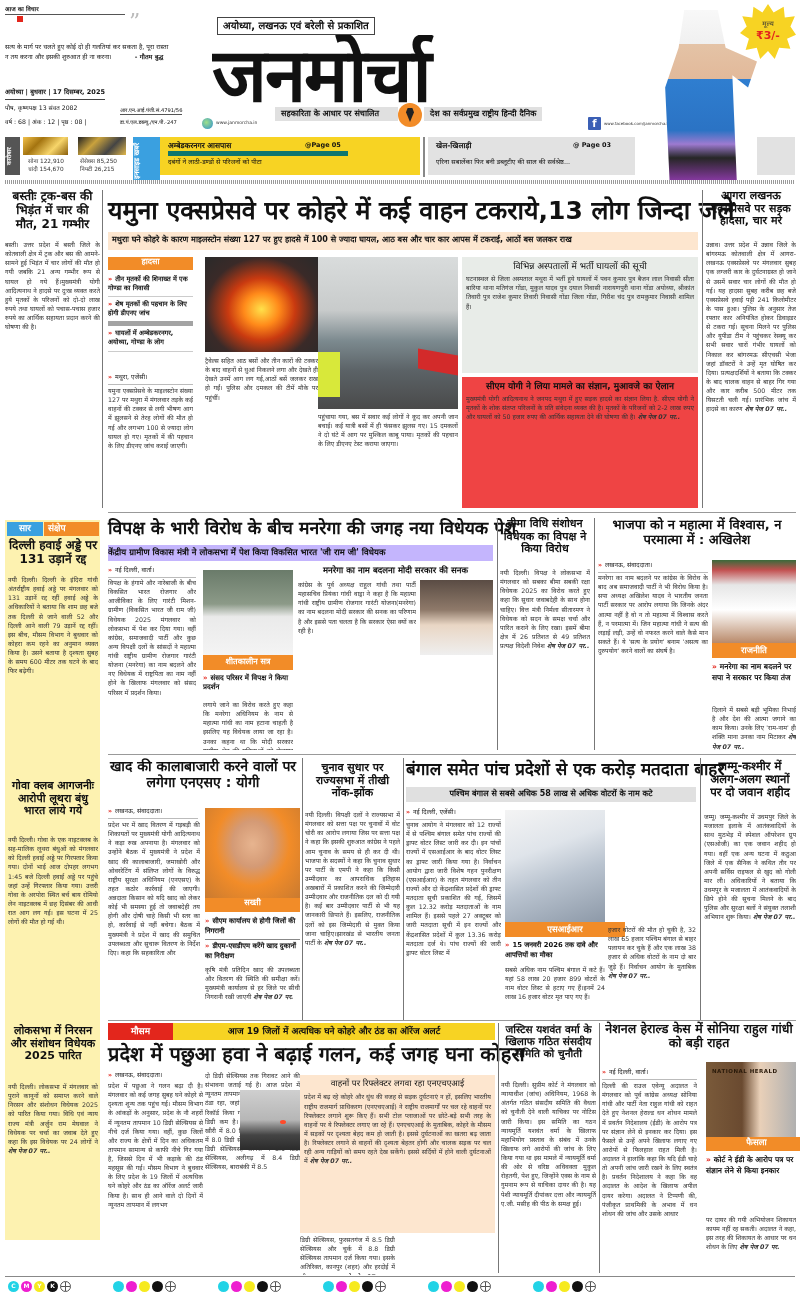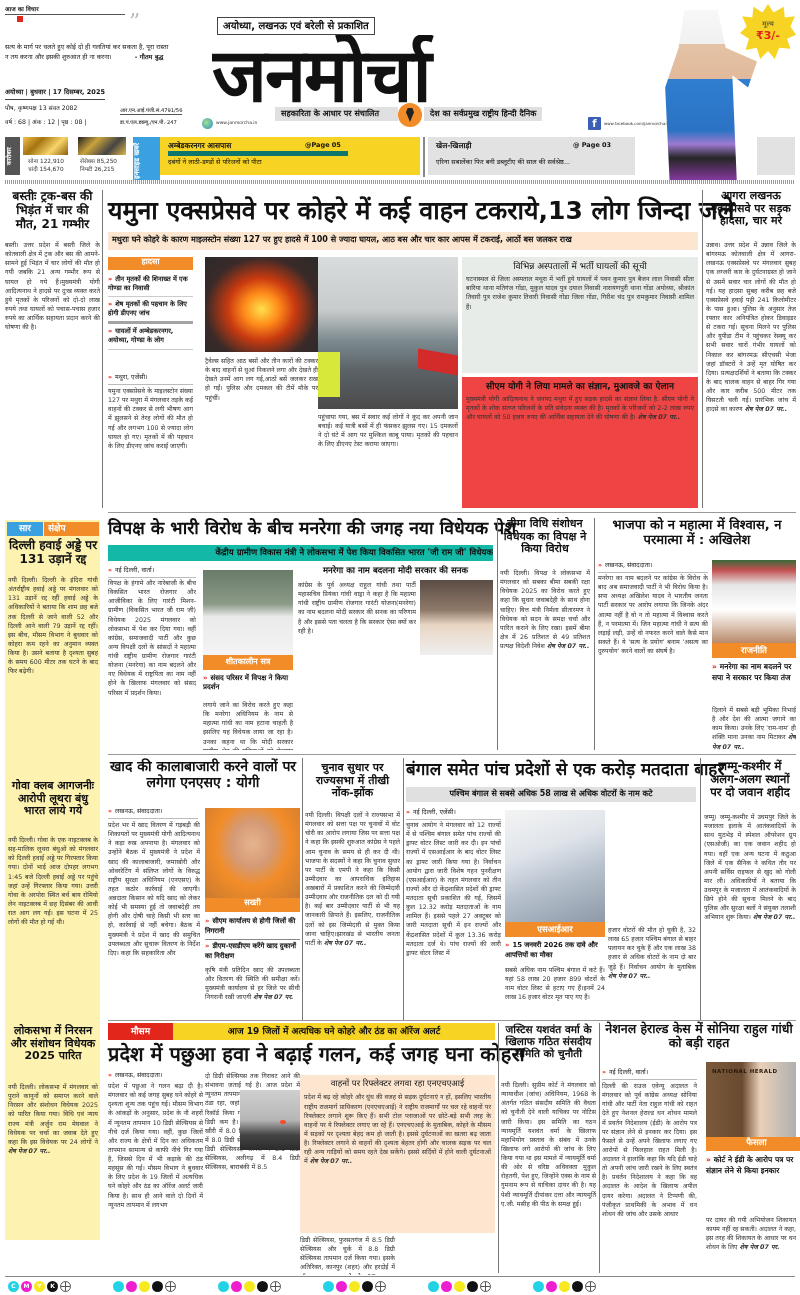--- a/index.html
+++ b/index.html
@@ -96,21 +96,21 @@
   <span>नयी दिल्ली। लोकसभा में मंगलवार को पुराने कानूनों को समाप्त करने वाले निरसन और संशोधन विधेयक 2025 को पारित किया गया। विधि एवं न्याय राज्य मंत्री अर्जुन राम मेघवाल ने विधेयक पर चर्चा का जवाब देते हुए कहा कि इस विधेयक पर 24 लोगों ने</span>
   <span class="cont">शेष पेज 07 पर..</span>
 </div>
 
 <div class="abs hl" style="left:108px;top:197px;width:590px;font-size:25px;white-space:nowrap">यमुना एक्सप्रेसवे पर कोहरे में कई वाहन टकराये,13 लोग जिन्दा जले</div>
 <div class="abs" style="left:108px;top:232px;width:590px;height:18px;background:#fde6cf;font-size:8px;font-weight:bold;padding:3px 4px;white-space:nowrap;overflow:hidden">मथुराः घने कोहरे के कारण माइलस्टोन संख्या 127 पर हुए हादसे में 100 से ज्यादा घायल, आठ बस और चार कार आपस में टकराई, आठों बस जलकर राख</div>
 
 <div class="abs label-orange" style="left:108px;top:257px;width:85px;height:13px;font-size:8px">हादसा</div>
 <div class="abs" style="left:108px;top:272px;width:85px;font-size:6.5px;font-weight:bold;line-height:1.4">
   <div style="padding:3px 0;border-bottom:1px solid #ccc"><span class="bullet">»</span><span>तीन मृतकों की शिनाख्त में एक गोण्डा का निवासी</span></div>
-  <div style="padding:3px 0;border-bottom:3px solid #a3a3a3"><span class="bullet">»</span><span>शेष मृतकों की पहचान के लिए होगी डीएनए जांच</span></div>
+  <div style="padding:3px 0;border-bottom:5px solid #a3a3a3"><span class="bullet">»</span><span>शेष मृतकों की पहचान के लिए होगी डीएनए जांच</span></div>
   <div style="padding:3px 0;border-bottom:1px solid #ccc"><span class="bullet">»</span><span>घायलों में अम्बेडकरनगर, अयोध्या, गोण्डा के लोग</span></div>
 </div>
 <div class="abs dateline" style="left:108px;top:373px;width:85px"><span class="bullet">»</span><span>मथुरा, एजेंसी।</span></div>
 <div class="abs body-text" style="left:108px;top:386px;width:85px;height:120px">यमुना एक्सप्रेसवे के माइलस्टोन संख्या 127 पर मथुरा में मंगलवार तड़के कई वाहनों की टक्कर से लगी भीषण आग में झुलसने से तेरह लोगों की मौत हो गई और लगभग 100 से ज्यादा लोग घायल हो गए। मृतकों में की पहचान के लिए डीएनए जांच कराई जाएगी।</div>
 
 <div class="abs photo" style="left:205px;top:257px;width:113px;height:95px;background:radial-gradient(ellipse at 50% 55%,#ffe14a 0%,#ff8a1a 22%,#c93a10 42%,#3a2a28 70%,#2a2a2a 100%)"></div>
 <div class="abs photo" style="left:318px;top:257px;width:140px;height:152px;background:linear-gradient(180deg,#d9dcdc 0%,#c8cbcb 35%,#7c8a8f 55%,#5b6266 75%,#4a4a4a 100%)">
   <div style="position:absolute;left:0;top:95px;width:22px;height:45px;background:#d8e83a"></div>
   <div style="position:absolute;right:0;top:95px;width:40px;height:20px;background:#d32a2a;transform:skewY(10deg)"></div>
 </div>
@@ -132,21 +132,21 @@
 
 <div class="rule" style="left:702px;top:190px;width:1px;height:318px"></div>
 <div class="abs hl" style="left:706px;top:190px;width:90px;font-size:11px">आगरा लखनऊ एक्सप्रेसवे पर सड़क हादसा, चार मरे</div>
 <div class="abs body-text" style="left:706px;top:240px;width:90px;height:268px">
   <span>उन्नाव। उत्तर प्रदेश में उन्नाव जिले के बांगरमऊ कोतवाली क्षेत्र में आगरा-लखनऊ एक्सप्रेसवे पर मंगलवार सुबह एक लग्जरी कार के दुर्घटनाग्रस्त हो जाने से उसमें सवार चार लोगों की मौत हो गई। यह हादसा सुबह करीब छह बजे एक्सप्रेसवे हवाई पट्टी 241 किलोमीटर के पास हुआ। पुलिस के अनुसार तेज रफ्तार कार अनियंत्रित होकर डिवाइडर से टकरा गई। सूचना मिलने पर पुलिस और यूपीडा टीम ने पहुंचकर रेस्क्यू कर सभी सवार चारों गंभीर घायलों को निकाल कर बांगरमऊ सीएचसी भेजा जहां डॉक्टरों ने उन्हें मृत घोषित कर दिया। प्रत्यक्षदर्शियों ने बताया कि टक्कर के बाद चालक वाहन से बाहर गिर गया और कार करीब 500 मीटर तक घिसटती चली गई। प्रारंभिक जांच में हादसे का कारण</span>
   <span class="cont">शेष पेज 07 पर..</span>
 </div>
 <div class="abs" style="left:108px;top:512px;width:688px;height:1px;background:#999"></div>
 
 <div class="abs hl" style="left:108px;top:518px;width:385px;font-size:17.5px;white-space:nowrap">विपक्ष के भारी विरोध के बीच मनरेगा की जगह नया विधेयक पेश</div>
-<div class="abs" style="left:108px;top:545px;width:385px;height:16px;background:#14b8a6;font-size:8.5px;font-weight:bold;text-align:right;padding-top:2px;white-space:nowrap;overflow:hidden">केंद्रीय ग्रामीण विकास मंत्री ने लोकसभा में पेश किया विकसित भारत 'जी राम जी' विधेयक</div>
+<div class="abs" style="left:108px;top:545px;width:385px;height:16px;background:#c4b5fd;font-size:8.5px;font-weight:bold;text-align:left;padding-top:2px;white-space:nowrap;overflow:hidden">केंद्रीय ग्रामीण विकास मंत्री ने लोकसभा में पेश किया विकसित भारत 'जी राम जी' विधेयक</div>
 <div class="abs dateline" style="left:108px;top:566px;width:88px"><span class="bullet">»</span><span>नई दिल्ली, वार्ता।</span></div>
 <div class="abs body-text" style="left:108px;top:578px;width:88px;height:170px">विपक्ष के हंगामे और नारेबाजी के बीच विकसित भारत रोजगार और आजीविका के लिए गारंटी मिशन-ग्रामीण (विकसित भारत जी राम जी) विधेयक 2025 मंगलवार को लोकसभा में पेश कर दिया गया। वहीं कांग्रेस, समाजवादी पार्टी और कुछ अन्य विपक्षी दलों के सांसदों ने महात्मा गांधी राष्ट्रीय ग्रामीण रोजगार गारंटी योजना (मनरेगा) का नाम बदलने और नए विधेयक में राष्ट्रपिता का नाम नहीं होने के खिलाफ मंगलवार को संसद परिसर में प्रदर्शन किया।</div>
 <div class="abs photo" style="left:203px;top:570px;width:90px;height:85px;background:linear-gradient(180deg,#6a7b6a 0%,#8c9a88 40%,#eaeaea 55%,#f4f4f4 100%)"></div>
 <div class="abs label-orange" style="left:203px;top:655px;width:90px;height:15px;font-size:8px;padding-top:2px">शीतकालीन सत्र</div>
 <div class="abs" style="left:203px;top:674px;width:90px;font-size:7px;font-weight:bold"><span class="bullet">»</span><span>संसद परिसर में विपक्ष ने किया प्रदर्शन</span></div>
 <div class="abs body-text" style="left:203px;top:700px;width:90px;height:50px">लगाये जाने का विरोध करते हुए कहा कि मनरेगा अधिनियम के नाम से महात्मा गांधी का नाम हटाना चाहती है इसलिए यह विधेयक लाया जा रहा है। उनका कहना था कि मोदी सरकार ग्रामीण क्षेत्र की महिलाओं को रोजगार देने वाली इस योजना को कमजोर कर रही है।</div>
 <div class="abs" style="left:298px;top:565px;width:195px;font-size:8.5px;font-weight:bold;text-align:center">मनरेगा का नाम बदलना मोदी सरकार की सनक</div>
 <div class="abs body-text" style="left:298px;top:580px;width:118px;height:170px">कांग्रेस के पूर्व अध्यक्ष राहुल गांधी तथा पार्टी महासचिव प्रियंका गांधी वाड्रा ने कहा है कि महात्मा गांधी राष्ट्रीय ग्रामीण रोजगार गारंटी योजना(मनरेगा) का नाम बदलना मोदी सरकार की सनक का परिणाम है और इससे पता चलता है कि सरकार ऐसा क्यों कर रही है।</div>
 <div class="abs photo" style="left:420px;top:580px;width:73px;height:75px;background:linear-gradient(180deg,#5a4c44 0%,#8f7a6a 40%,#e9d6c4 60%,#efefef 100%)"></div>
 
@@ -192,21 +192,21 @@
   <span>नयी दिल्ली। विपक्षी दलों ने राज्यसभा में मंगलवार को सत्ता पक्ष पर चुनावों में वोट चोरी का आरोप लगाया जिस पर सत्ता पक्ष ने कहा कि इसकी शुरुआत कांग्रेस ने पहले आम चुनाव के समय से ही कर दी थी। भाजपा के सदस्यों ने कहा कि चुनाव सुधार पर पार्टी के एमपी ने कहा कि किसी उम्मीदवार का आपराधिक इतिहास अखबारों में प्रकाशित करने की जिम्मेदारी उम्मीदवार और राजनीतिक दल को दी गयी है। कई बार उम्मीदवार पार्टी से भी यह जानकारी छिपाते हैं। इसलिए, राजनीतिक दलों को इस जिम्मेदारी से मुक्त किया जाना चाहिए।झारखंड से भारतीय जनता पार्टी के</span>
   <span class="cont">शेष पेज 07 पर..</span>
 </div>
 <div class="rule" style="left:403px;top:758px;width:1px;height:262px"></div>
 
 <div class="abs hl" style="left:406px;top:760px;width:290px;font-size:17px;white-space:nowrap">बंगाल समेत पांच प्रदेशों से एक करोड़ मतदाता बाहर</div>
 <div class="abs" style="left:406px;top:787px;width:290px;height:15px;background:#e0e0e0;font-size:8px;font-weight:bold;text-align:center;padding-top:2px;white-space:nowrap;overflow:hidden">पश्चिम बंगाल से सबसे अधिक 58 लाख से अधिक वोटरों के नाम कटे</div>
 <div class="abs dateline" style="left:406px;top:808px;width:95px"><span class="bullet">»</span><span>नई दिल्ली, एजेंसी।</span></div>
 <div class="abs body-text" style="left:406px;top:820px;width:95px;height:195px">चुनाव आयोग ने मंगलवार को 12 राज्यों में से पश्चिम बंगाल समेत पांच राज्यों की ड्राफ्ट वोटर लिस्ट जारी कर दी। इन पांचों राज्यों में एसआईआर के बाद वोटर लिस्ट का ड्राफ्ट जारी किया गया है। निर्वाचन आयोग द्वारा जारी विशेष गहन पुनरीक्षण (एसआईआर) के तहत मंगलवार को तीन राज्यों और दो केंद्रशासित प्रदेशों की ड्राफ्ट मतदाता सूची प्रकाशित की गई, जिसमें कुल 12.32 करोड़ मतदाताओं के नाम शामिल हैं। इससे पहले 27 अक्टूबर को जारी मतदाता सूची में इन राज्यों और केंद्रशासित प्रदेशों में कुल 13.36 करोड़ मतदाता दर्ज थे। पांच राज्यों की जारी ड्राफ्ट वोटर लिस्ट में</div>
 <div class="abs photo" style="left:505px;top:810px;width:100px;height:112px;background:linear-gradient(160deg,#f4f4f4 0%,#dfe4ea 35%,#b9c3cf 60%,#8d99a8 100%)"></div>
-<div class="abs label-orange" style="left:505px;top:922px;width:100px;height:15px;font-size:8.5px;padding-top:2px">एसआईआर</div>
+<div class="abs label-orange" style="left:505px;top:922px;width:120px;height:15px;font-size:8.5px;padding-top:2px">एसआईआर</div>
 <div class="abs" style="left:505px;top:941px;width:100px;font-size:6.8px;font-weight:bold;line-height:1.45"><span class="bullet">»</span><span>15 जनवरी 2026 तक दावे और आपत्तियों का मौका</span></div>
 <div class="abs body-text" style="left:505px;top:965px;width:100px;height:50px">सबसे अधिक नाम पश्चिम बंगाल में कटे हैं। यहां 58 लाख 20 हजार 899 वोटरों के नाम वोटर लिस्ट से हटाए गए हैं।इनमें 24 लाख 16 हजार वोटर मृत पाए गए हैं।</div>
 <div class="abs body-text" style="left:608px;top:925px;width:88px;height:90px">
   <span>हजार वोटरों की मौत हो चुकी है, 32 लाख 65 हजार पश्चिम बंगाल से बाहर पलायन कर चुके हैं और एक लाख 38 हजार से अधिक वोटरों के नाम दो बार जुड़े हैं। निर्वाचन आयोग के मुताबिक</span>
   <span class="cont">शेष पेज 07 पर..</span>
 </div>
 <div class="rule" style="left:700px;top:758px;width:1px;height:262px"></div>
 
 <div class="abs hl" style="left:704px;top:760px;width:92px;font-size:11.5px">जम्मू-कश्मीर में अलग-अलग स्थानों पर दो जवान शहीद</div>
 <div class="abs body-text" style="left:704px;top:812px;width:92px;height:205px">

